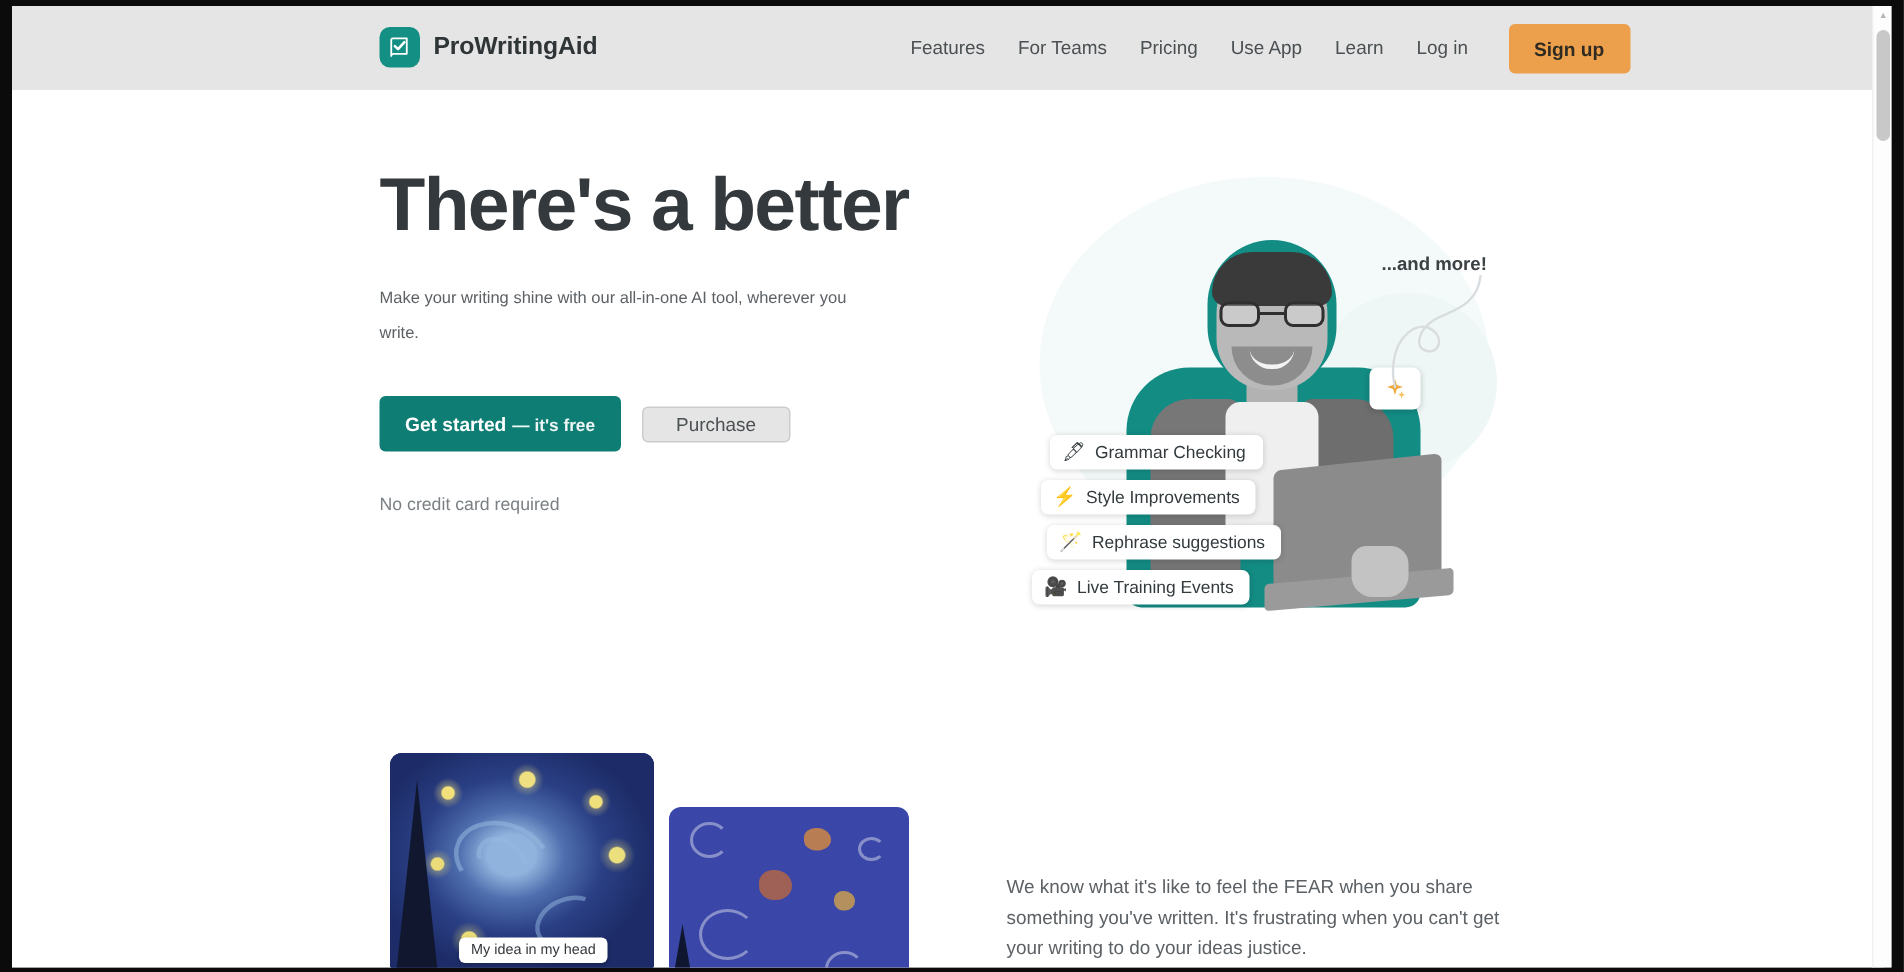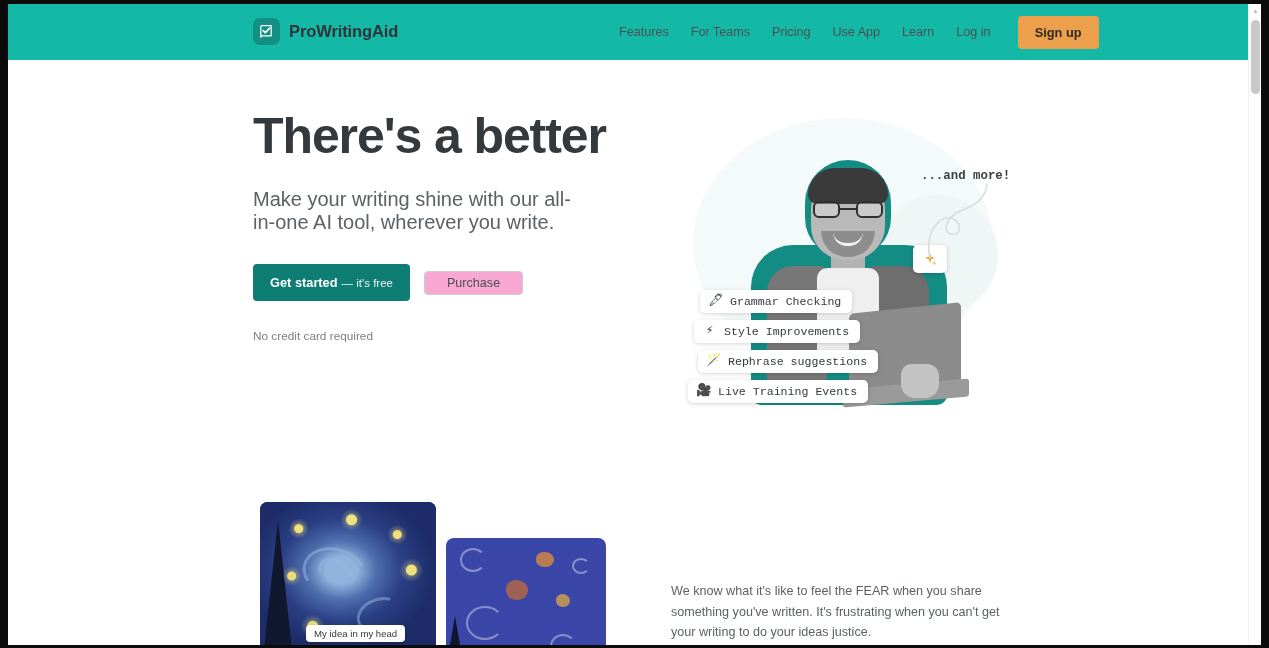--- a/index.html
+++ b/index.html
@@ -39,21 +39,21 @@
     height: 641px;
     background: #fff;
   }
 
   
   #header {
     position: absolute;
     left: 0; top: 0;
     width: 1248px;
     height: 56px;
-    background: #14b8a6;
+    background: #e5e5e5;
     display: flex;
     align-items: center;
   }
 
   .brand {
     position: absolute;
     left: 245px;
     top: 14px;
     display: flex;
     align-items: center;
@@ -70,21 +70,21 @@
   .brand-name {
     font-size: 16.5px;
     font-weight: bold;
     color: #2f3437;
     letter-spacing: -0.1px;
     white-space: nowrap;
   }
 
   nav.main-nav {
     position: absolute;
-    left: 600px;
+    left: 588px;
     top: 0;
     height: 56px;
     display: flex;
     align-items: center;
     gap: 0px;
   }
   nav.main-nav .nav-link {
     font-size: 12.6px;
     color: #4b5053;
     text-decoration: none;
@@ -123,21 +123,21 @@
   }
   .hero-title {
     font-size: 50px;
     line-height: 56px;
     font-weight: bold;
     color: #33393c;
     letter-spacing: -1.1px;
   }
   .hero-sub {
     margin-top: 24px;
-    font-size: 20px;
+    font-size: 11px;
     line-height: 23px;
     color: #5c6165;
     width: 330px;
   }
   .hero-ctas {
     margin-top: 30px;
     display: flex;
     align-items: center;
     gap: 14px;
   }
@@ -147,27 +147,27 @@
     border: none;
     border-radius: 4px;
     padding: 11px 17px;
     font-size: 12.8px;
     font-weight: bold;
     cursor: pointer;
     white-space: nowrap;
     font-family: "Liberation Sans", sans-serif;
   }
   .btn-primary .free {
-    font-weight: normal;
+    font-weight: bold;
     font-size: 11.5px;
     opacity: .92;
     margin-left: 4px;
   }
   .btn-outline {
-    background: #f9a8d4;
+    background: #e5e5e5;
     color: #4b5053;
     border: 1px solid #c9cdd0;
     border-radius: 4px;
     padding: 4px 22px;
     font-size: 12.6px;
     cursor: pointer;
     white-space: nowrap;
     font-family: "Liberation Sans", sans-serif;
   }
   .hero-note {
@@ -176,21 +176,20 @@
     color: #7b8084;
   }
 
   
   .hero-art {
     position: absolute;
     left: 665px;
     top: 40px;
     width: 350px;
     height: 330px;
-    font-family: Liberation Mono, monospace;
   }
   .art-blob {
     position: absolute;
     left: 20px; top: 18px;
     width: 300px; height: 250px;
     border-radius: 50%;
     background: #f4fafa;
   }
   .art-blob2 {
     position: absolute;

